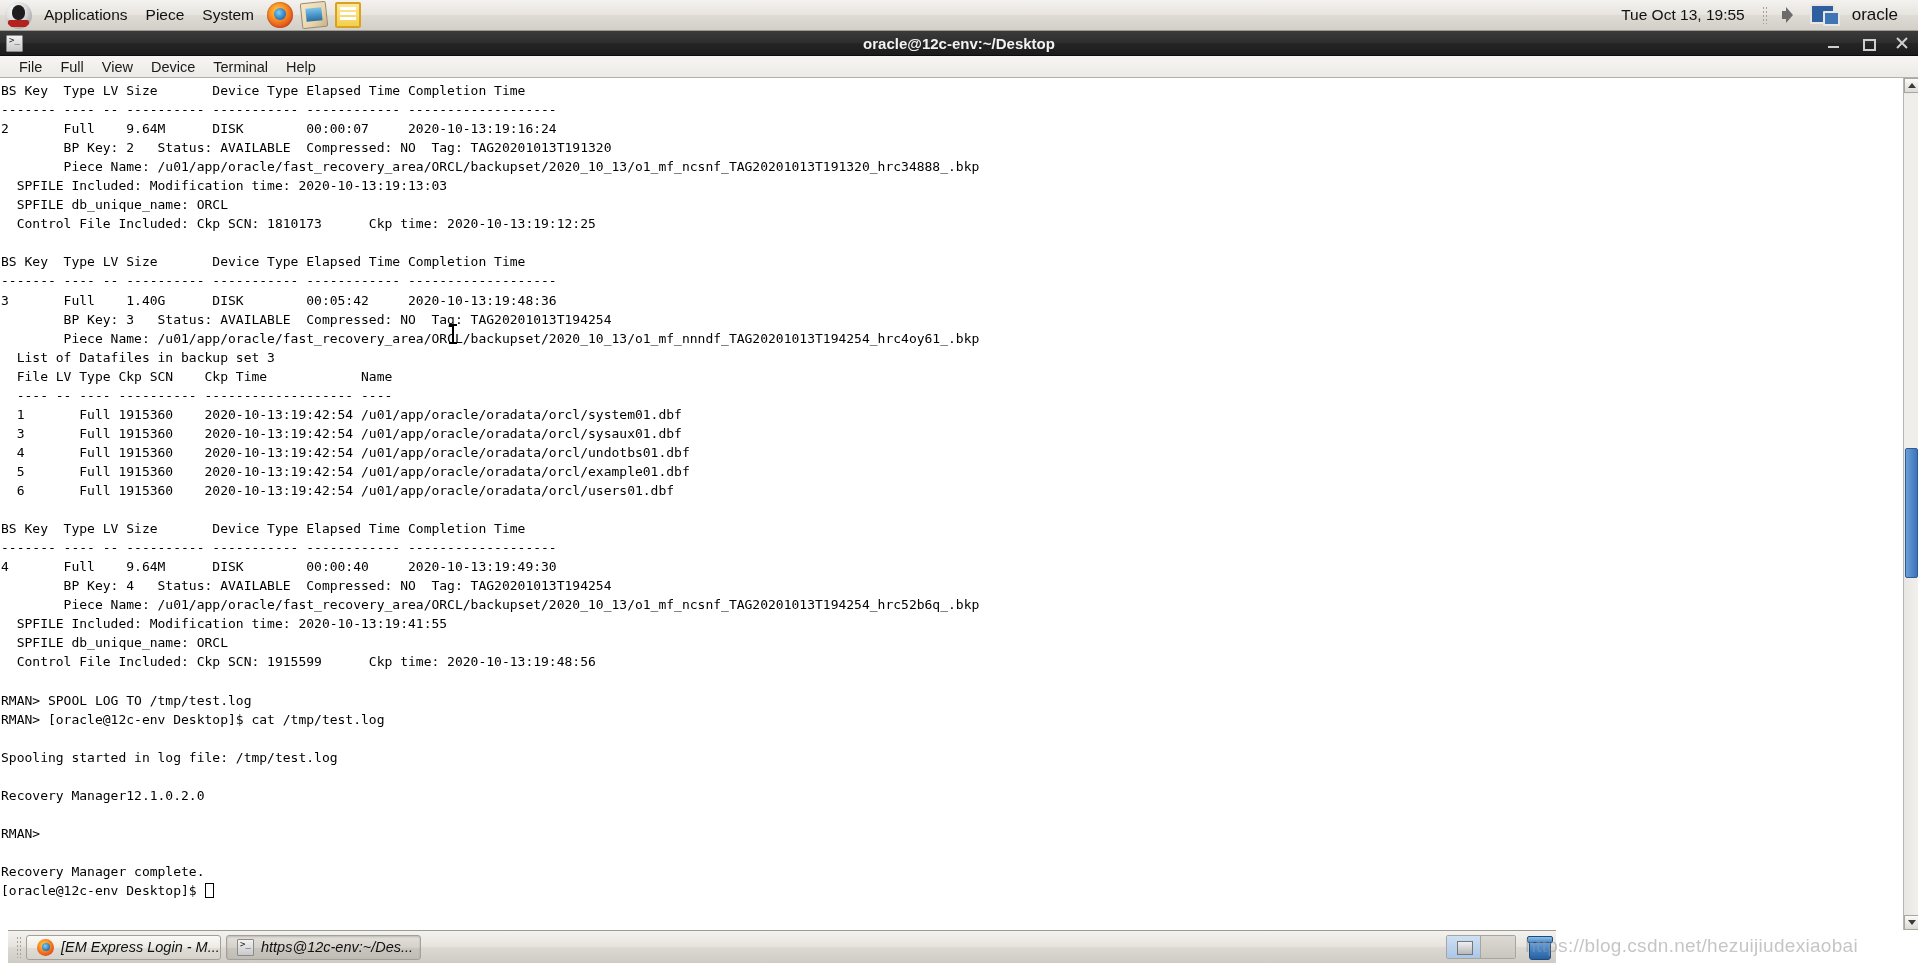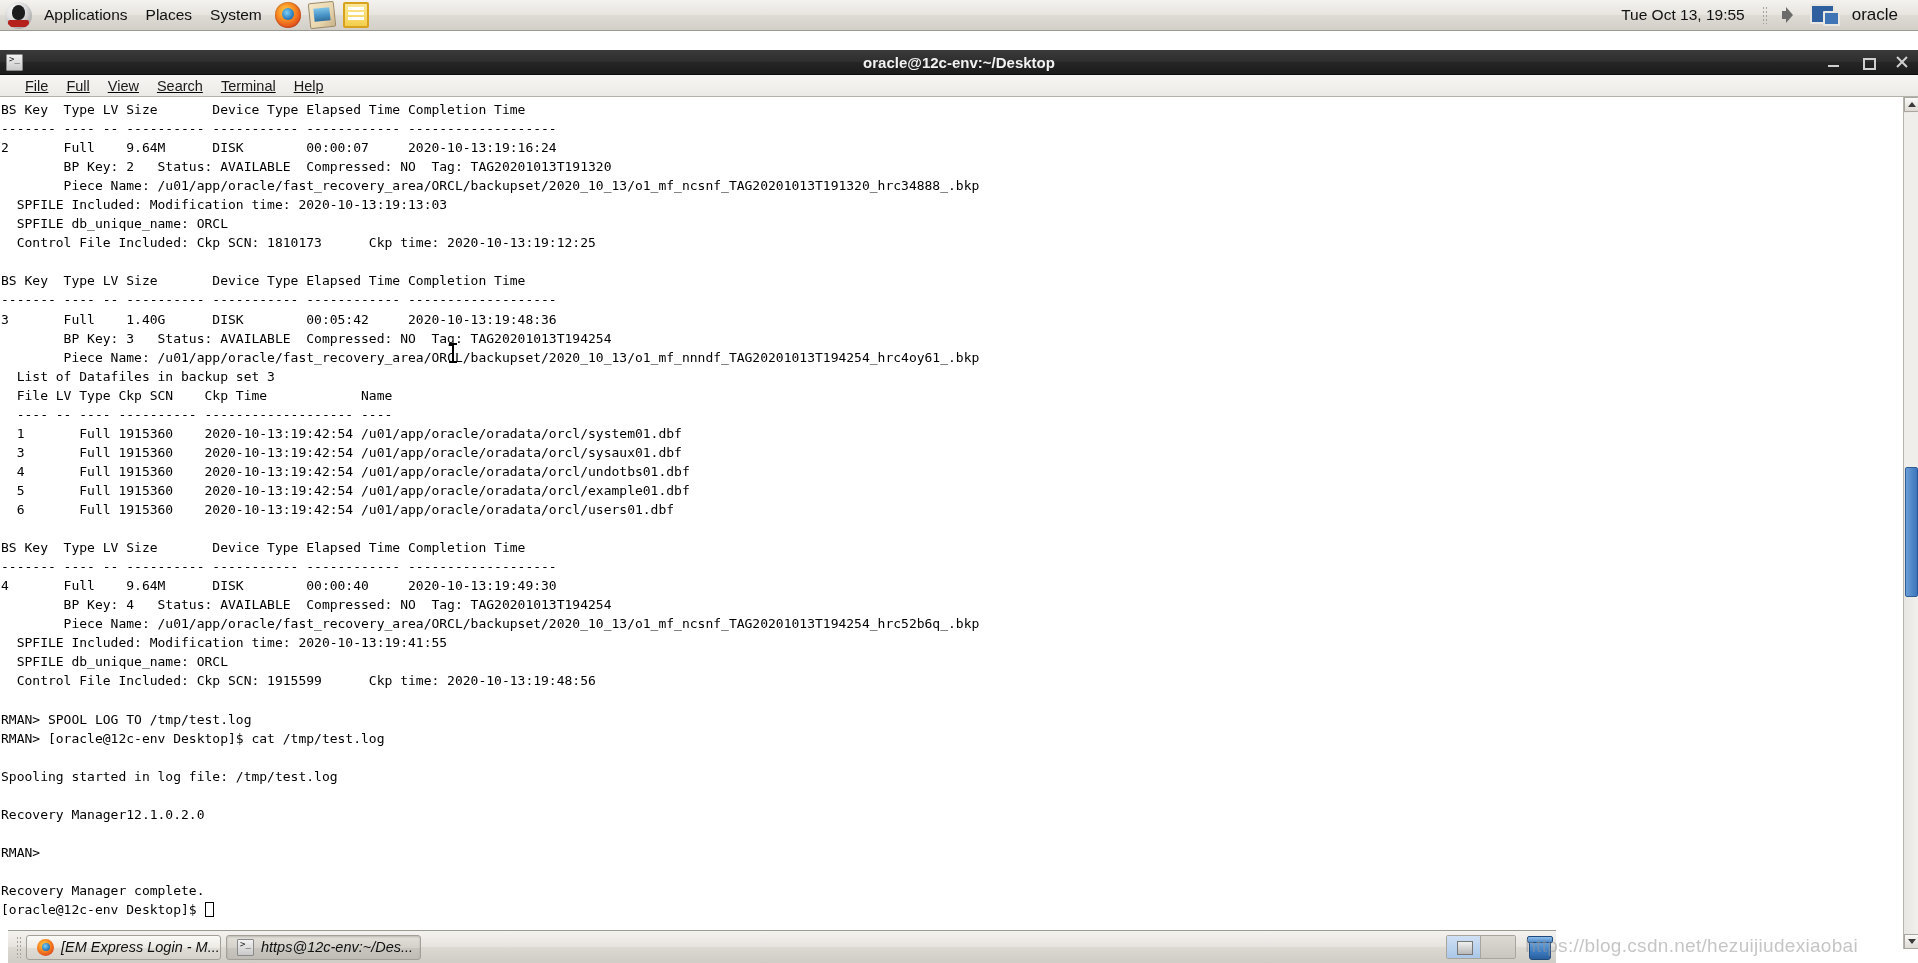--- a/index.html
+++ b/index.html
@@ -102,21 +102,20 @@
   .display-icon::after {
     content: ""; position: absolute; right: 0; bottom: 0; width: 13px; height: 11px;
     background: #3f74b5; border: 2px solid #e9e7e2; border-radius: 1px;
   }
   #user-name { font-size: 17px; font-weight: normal; color: #111; padding: 0 10px 0 4px; }
 
   
   #terminal-window {
     position: absolute; left: 0; top: 31px; width: 1918px; height: 899px;
     background: #ffffff;
-    margin-top: 19px;
   }
   #title-bar {
     height: 25px; width: 100%;
     background: linear-gradient(to bottom, #3a3a3a 0%, #2e2e2e 48%, #252525 52%, #1c1c1c 100%);
     border-bottom: 1px solid #0d0d0d;
     display: flex; align-items: center; position: relative;
   }
   #win-icon {
     width: 17px; height: 17px; margin-left: 6px; flex: none;
     background: linear-gradient(to bottom, #f2f2f2, #c9c9c9);
@@ -150,21 +149,21 @@
     content: ""; position: absolute; left: 1px; top: 7px; width: 14px; height: 2px;
     background: #cfcfcf;
   }
   .btn-close::before { transform: rotate(45deg); }
   .btn-close::after  { transform: rotate(-45deg); }
 
   #menu-bar {
     height: 22px; width: 100%;
     background: linear-gradient(to bottom, #f7f6f4 0%, #eceae6 100%);
     border-bottom: 1px solid #b4b0aa;
-    display: flex; align-items: center; padding-left: 16px; text-decoration: underline;
+    display: flex; align-items: center; padding-left: 10px;
   }
   .tmenu {
     padding: 2px 9px; font-size: 14.5px; color: #1a1a1a; white-space: nowrap;
   }
 
   #term-body {
     position: relative;
     width: 1918px; height: 852px;
     background: #ffffff; overflow: hidden;
   }
@@ -305,21 +304,21 @@
     border: 1px solid #1f4a7d; border-radius: 2px;
   }
 </style>
 </head>
 <body>
 
 <div id="top-panel">
   <div class="panel-left">
     <div class="tux-logo"></div>
     <div class="menu-item">Applications</div>
-    <div class="menu-item">Places</div>
+    <div class="menu-item">Piece</div>
     <div class="menu-item">System</div>
     <div class="panel-icon ff-icon"></div>
     <div class="panel-icon mail-icon"></div>
     <div class="panel-icon editor-icon"></div>
   </div>
   <div class="panel-spacer"></div>
   <div class="panel-right">
     <div id="clock">Tue Oct 13, 19:55</div>
     <div class="grip"></div>
     <div class="speaker-icon"></div>
@@ -337,21 +336,21 @@
       <div class="win-btn btn-min"></div>
       <div class="win-btn btn-max"></div>
       <div class="win-btn btn-close"></div>
     </div>
   </div>
 
   <div id="menu-bar">
     <div class="tmenu">File</div>
     <div class="tmenu">Full</div>
     <div class="tmenu">View</div>
-    <div class="tmenu">Search</div>
+    <div class="tmenu">Device</div>
     <div class="tmenu">Terminal</div>
     <div class="tmenu">Help</div>
   </div>
 
   <div id="term-body">
     <div id="term-text"><span>BS Key  Type LV Size       Device Type Elapsed Time Completion Time
 ------- ---- -- ---------- ----------- ------------ -------------------
 2       Full    9.64M      DISK        00:00:07     2020-10-13:19:16:24
         BP Key: 2   Status: AVAILABLE  Compressed: NO  Tag: TAG20201013T191320
         Piece Name: /u01/app/oracle/fast_recovery_area/ORCL/backupset/2020_10_13/o1_mf_ncsnf_TAG20201013T191320_hrc34888_.bkp

